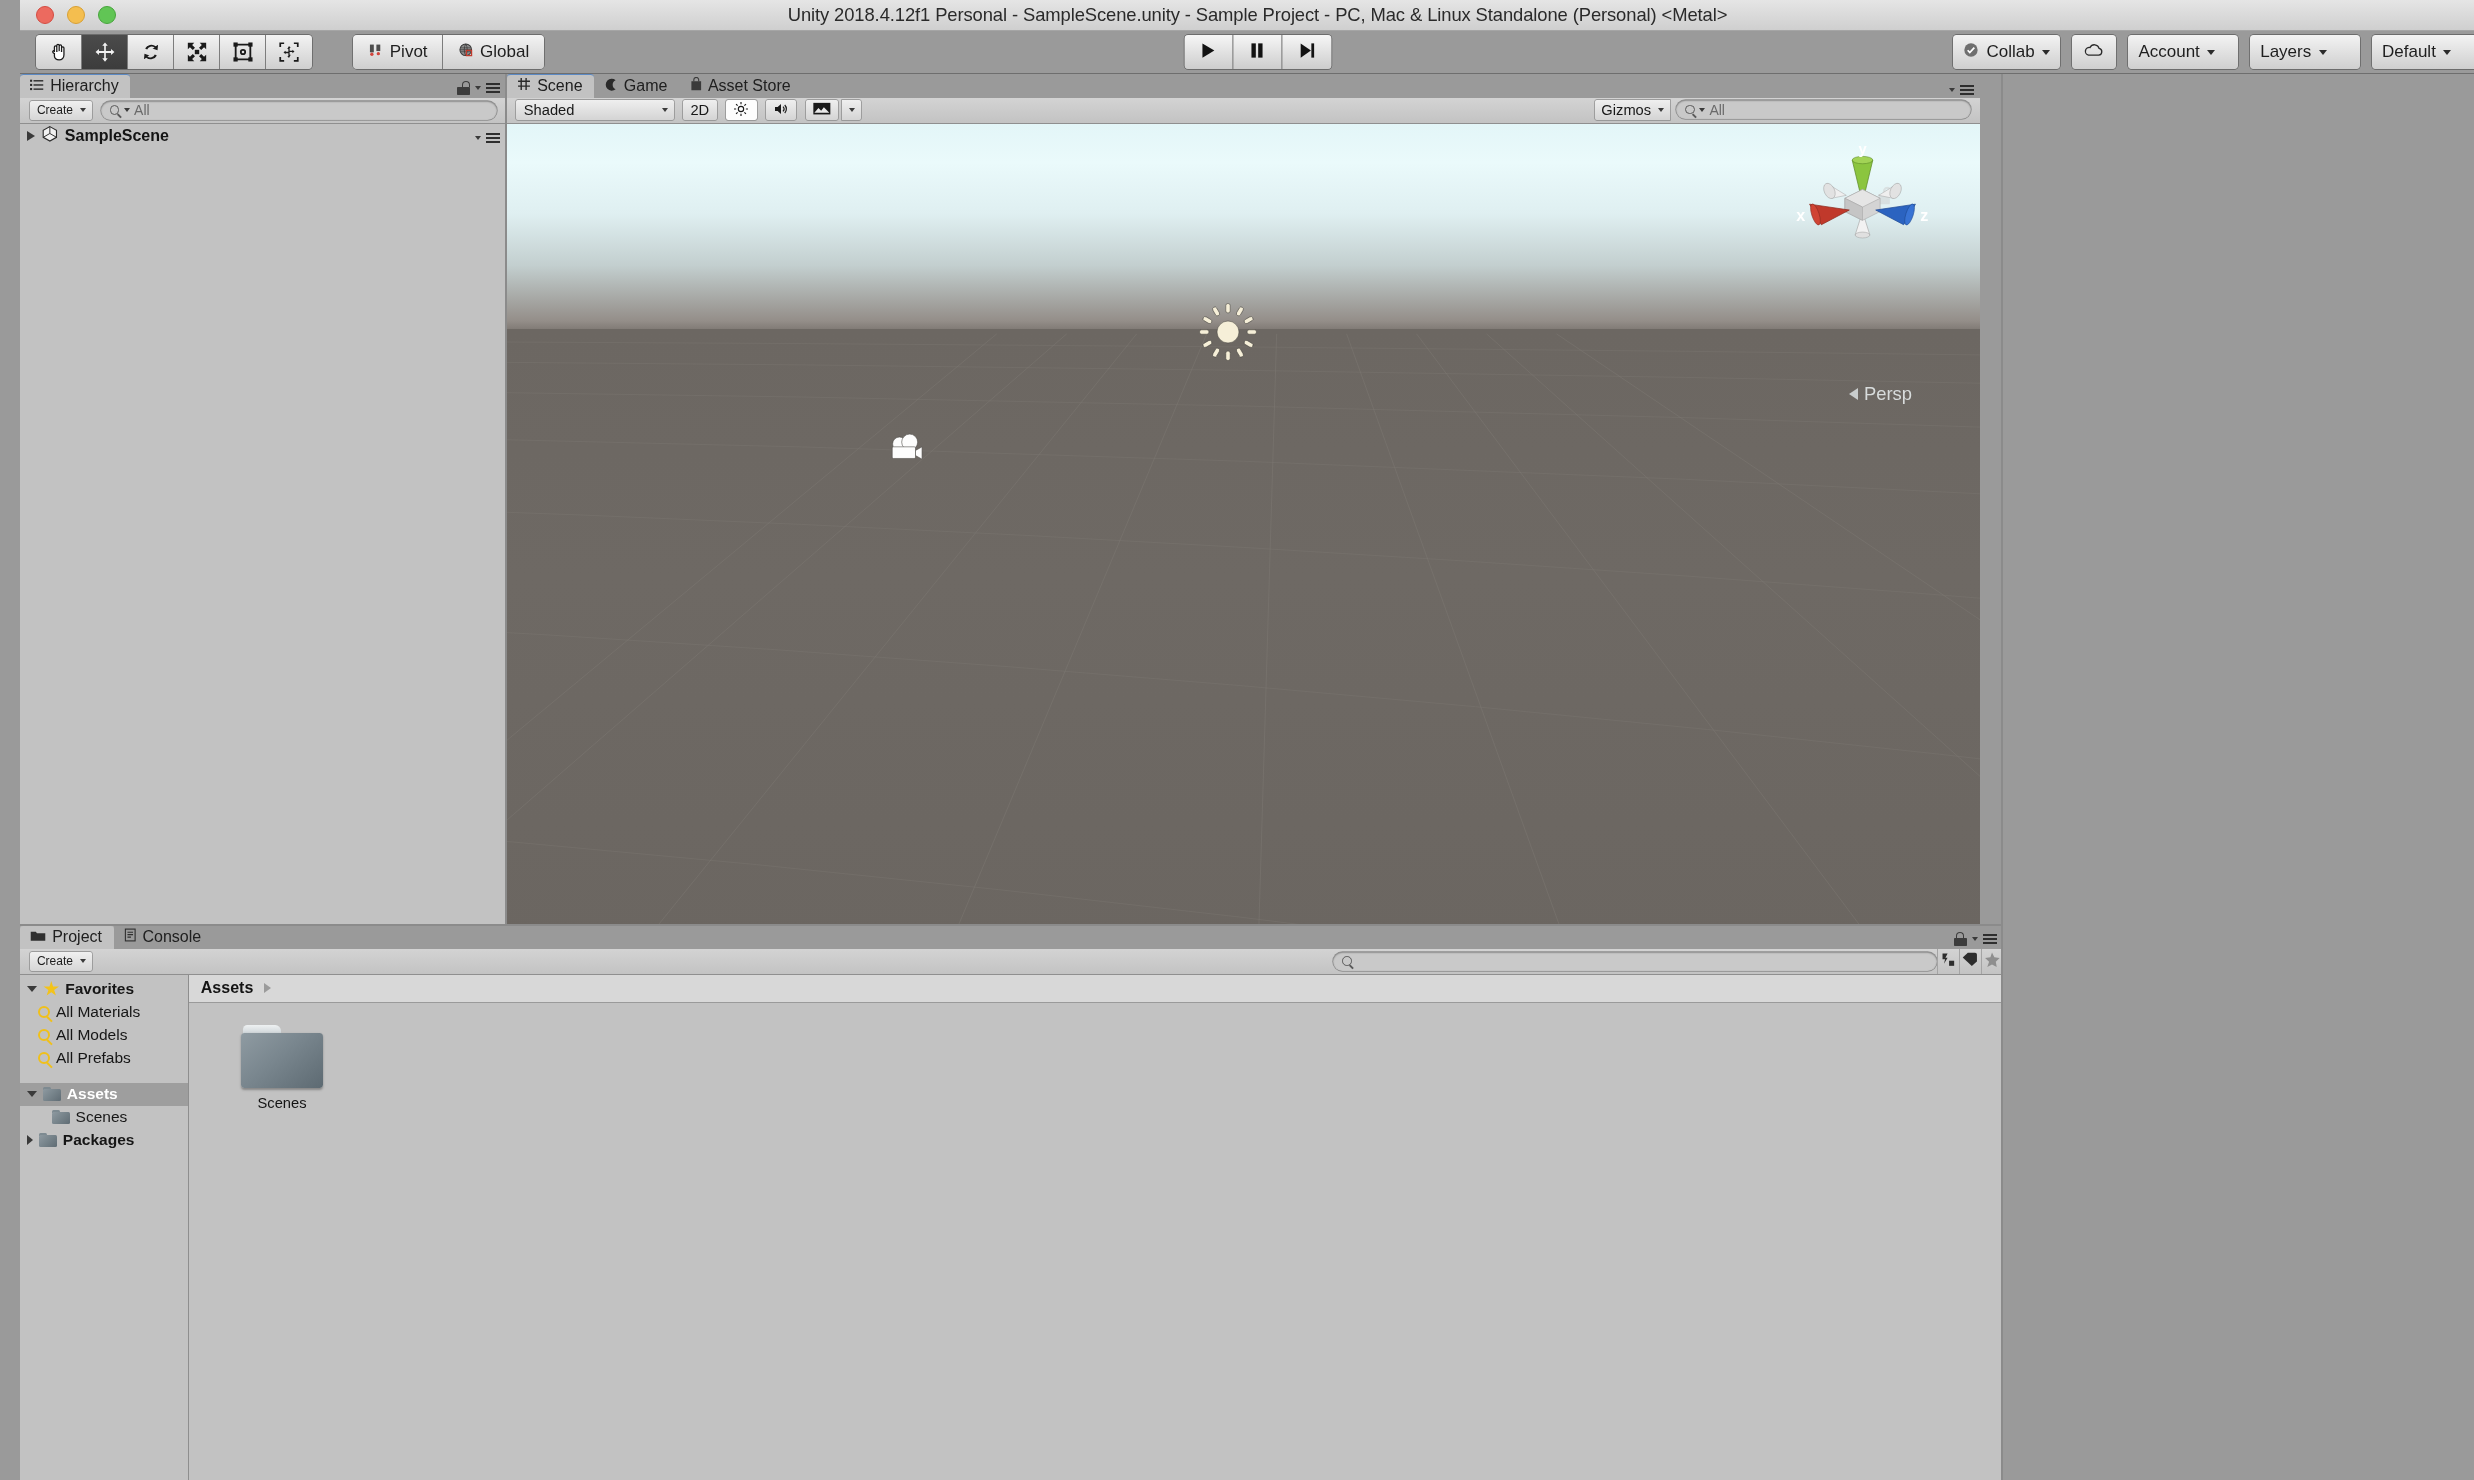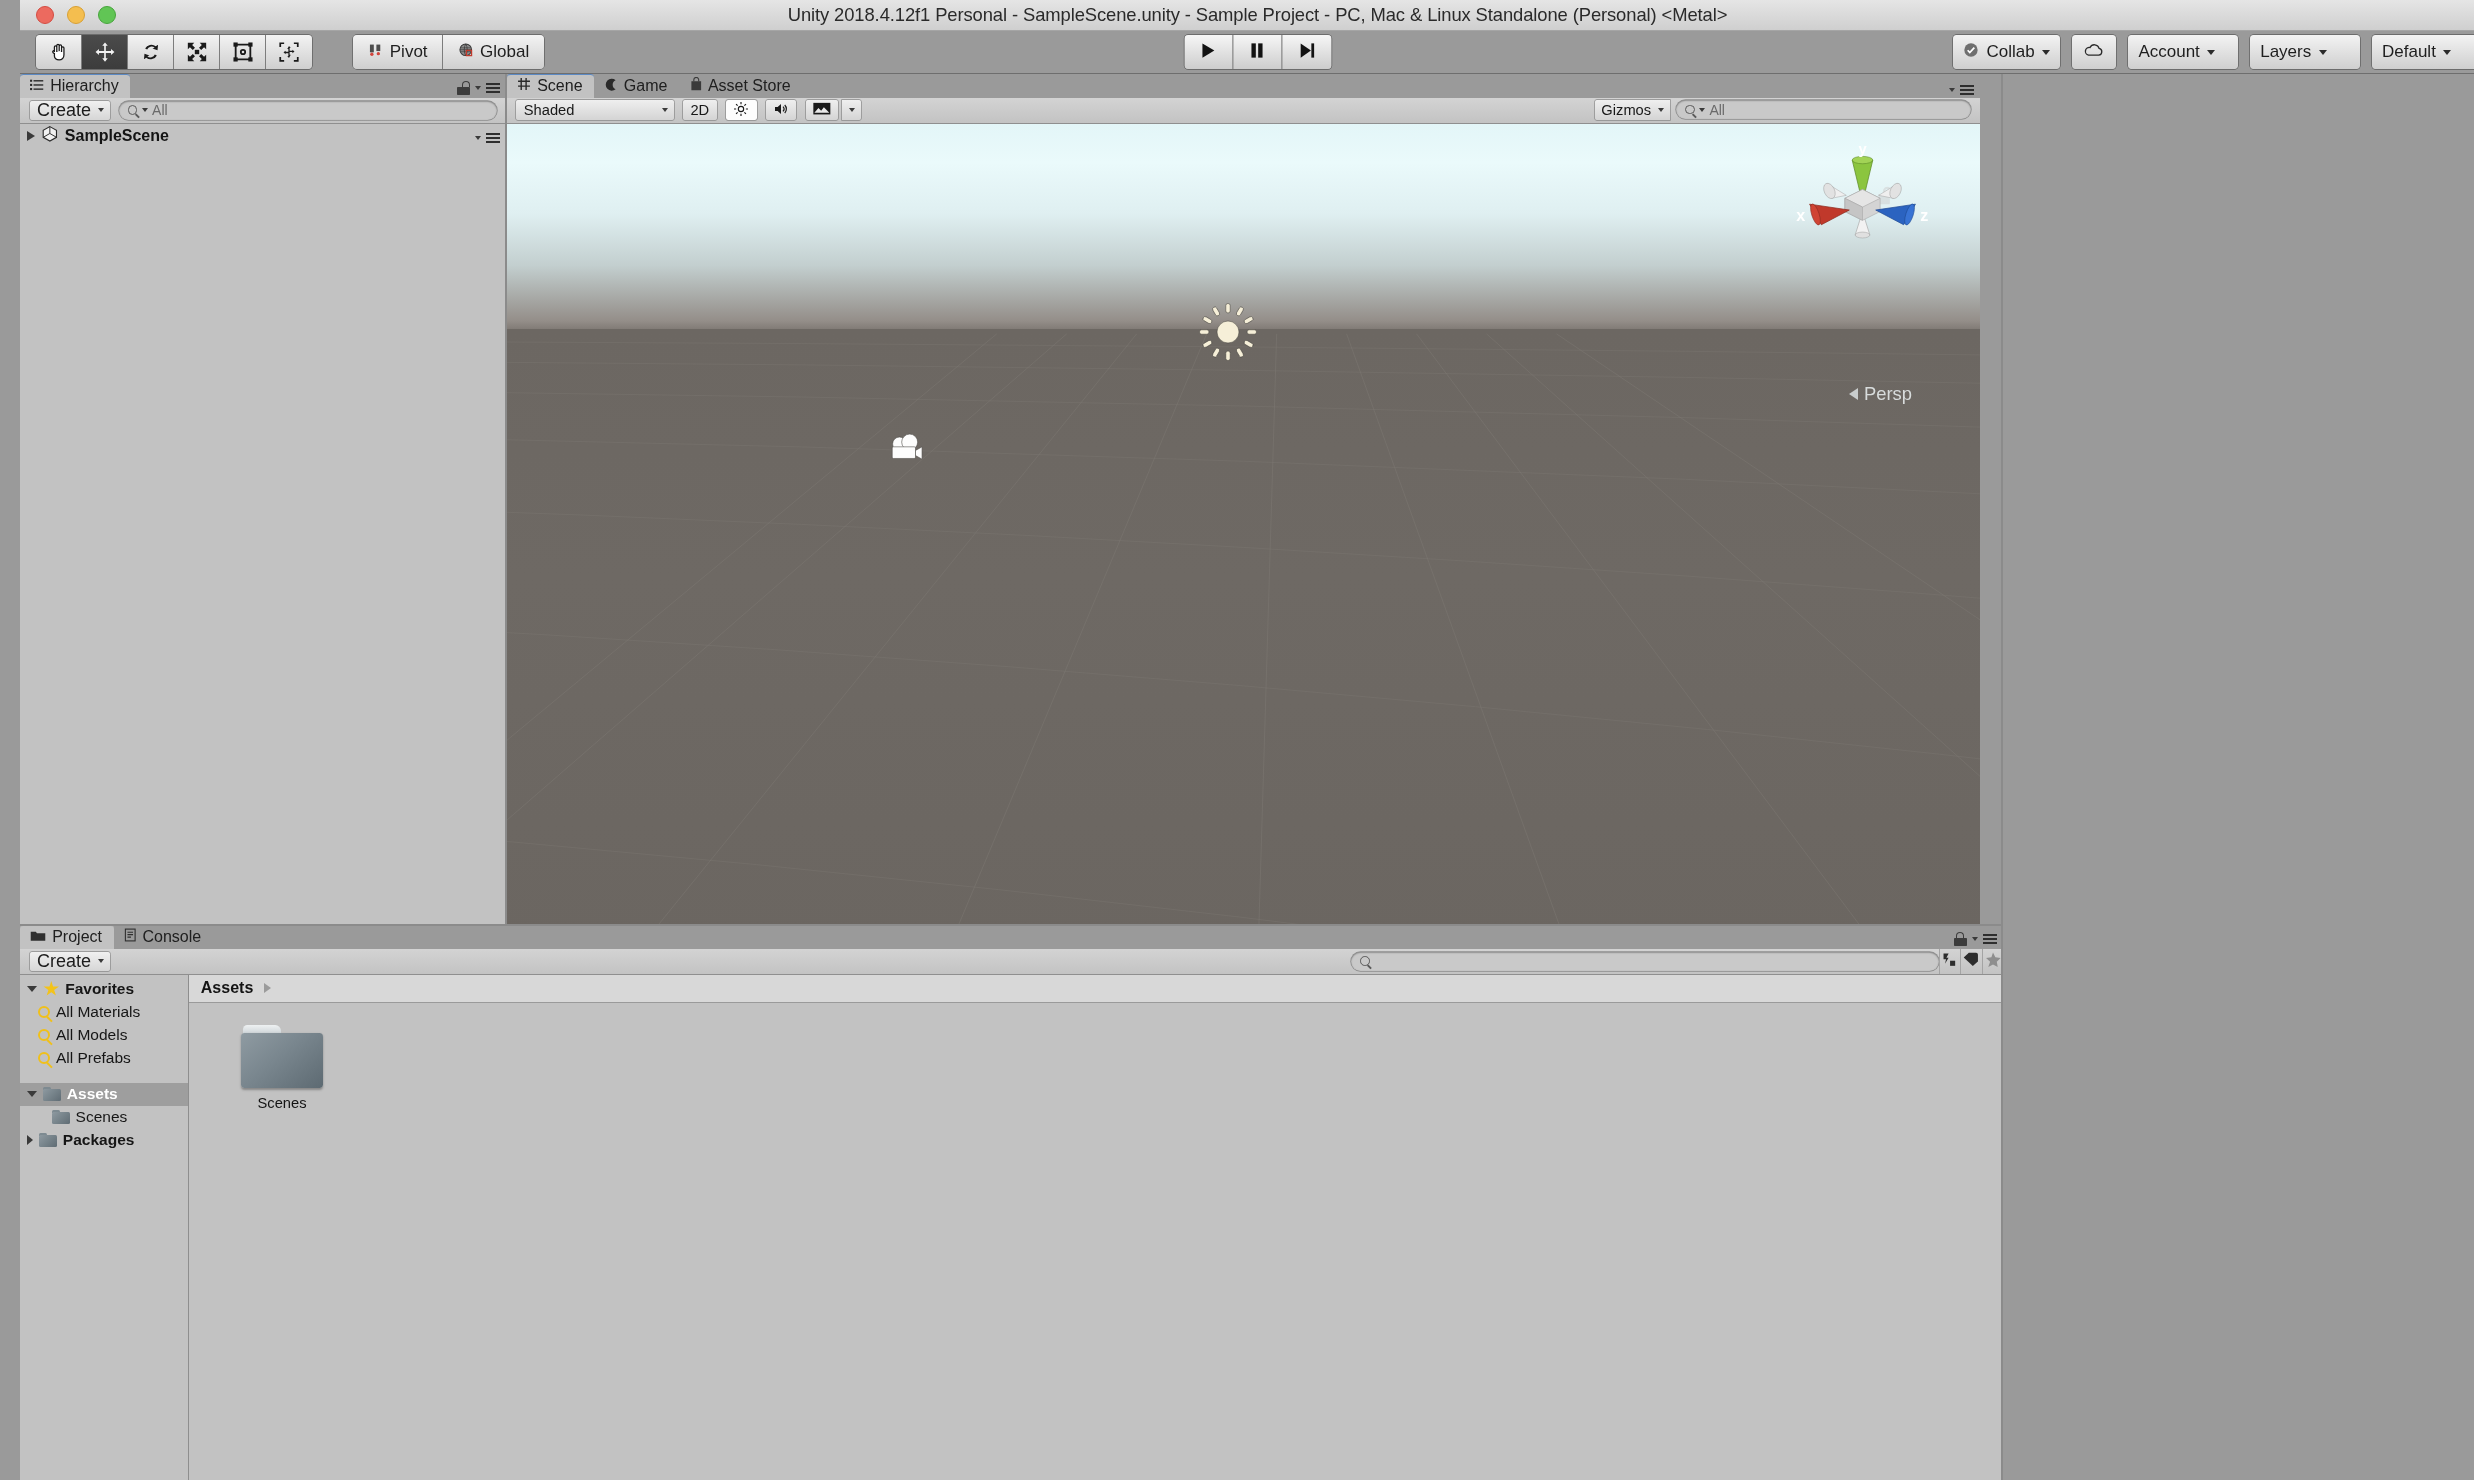--- a/index.html
+++ b/index.html
@@ -107,21 +107,21 @@
   .hamburger i { display:block; width:14px; height:1.8px; background:#2e2e2e; }
 
   .subbar {
     height:26px; background:linear-gradient(#d3d3d3,#c3c3c3);
     border-bottom:0.7px solid #8f8f8f;
     display:flex; align-items:center;
   }
   .createbtn {
     height:19px; margin-left:10.3px; padding:0 6.6px; display:flex; align-items:center; gap:6.6px;
     background:linear-gradient(#f0f0f0,#d6d6d6); box-shadow:0 0 0 0.7px #8a8a8a;
-    border-radius:2.2px; font-size:18px; color:#1c1c1c; cursor:pointer;
+    border-radius:2.2px; font-size:12px; color:#1c1c1c; cursor:pointer;
   }
   .caret-sm{width:0;height:0;border-left:3.7px solid transparent;border-right:3.7px solid transparent;
     border-top:4.4px solid #3a3a3a;}
   .searchfield {
     flex:1; height:19px; margin:0 8.8px; border-radius:9.6px;
     background:#c9c9c9; box-shadow:inset 0 0.7px 1.5px rgba(0,0,0,.35), 0 0 0 0.7px #8d8d8d;
     display:flex; align-items:center; padding:0 8.8px; gap:4.4px;
     font-size:14px; color:#6a6a6a;
   }
   .mag {

